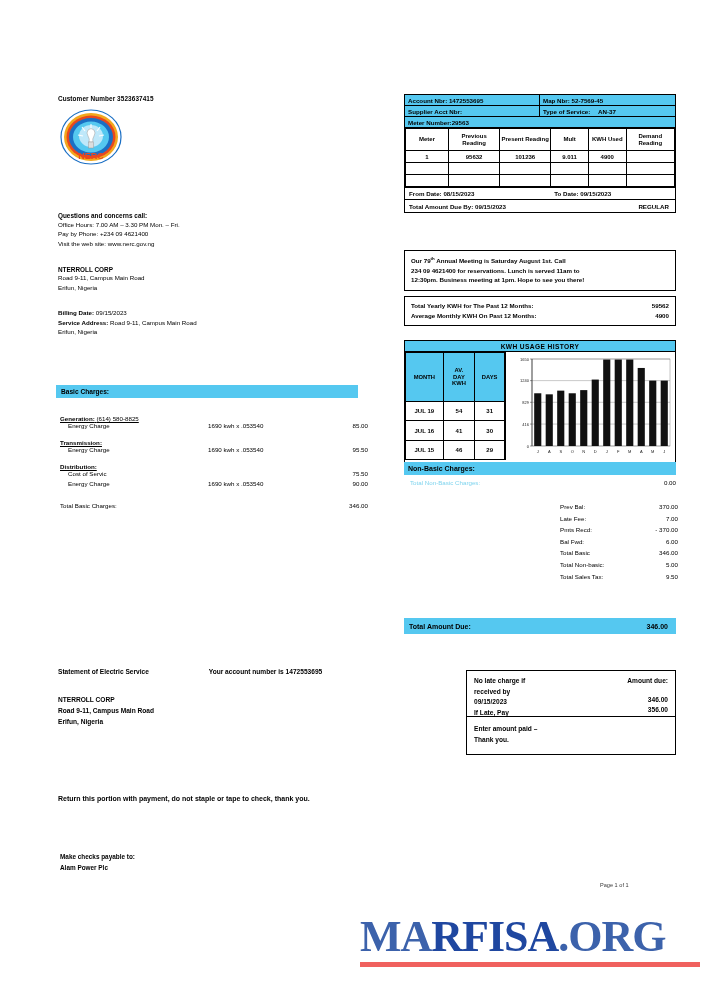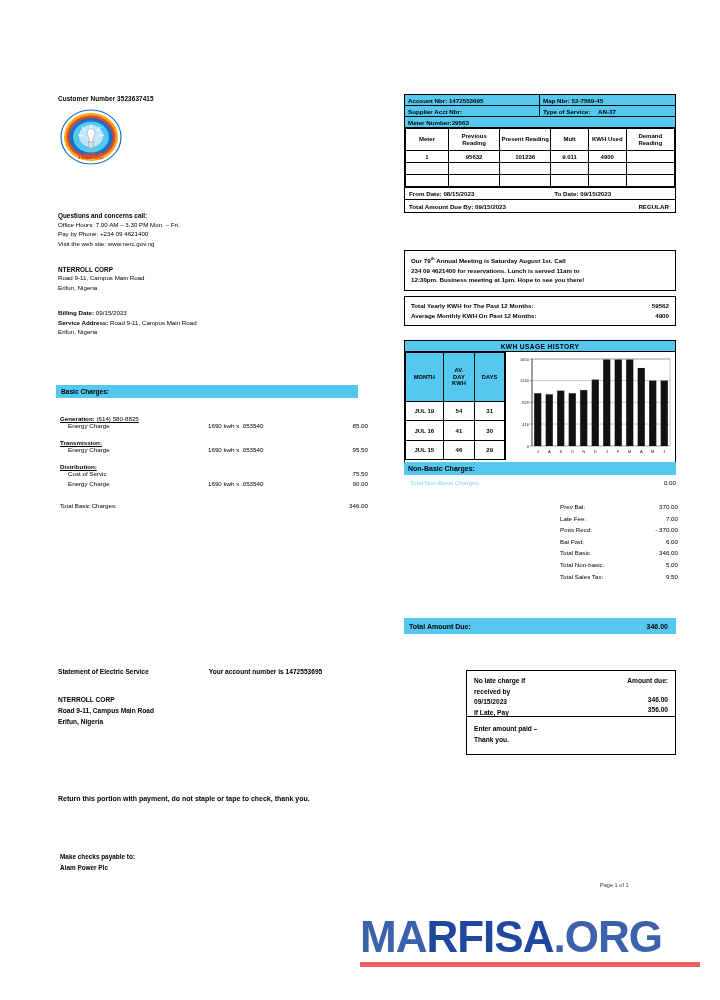--- a/index.html
+++ b/index.html
@@ -116,21 +116,21 @@
   
   #stub{left:466px;top:670px;width:210px;}
   #stub .top{padding:5px 7px 5px 7px;border-bottom:1px solid #000;position:relative;height:46px;box-sizing:border-box;}
   #stub .top .l{font-size:6.6px;font-weight:bold;line-height:1.62;}
   #stub .top .r{position:absolute;right:7px;top:5px;text-align:right;font-size:6.6px;font-weight:bold;line-height:1.62;}
   #stub .bot{padding:7px 7px 9px 7px;font-size:6.6px;font-weight:bold;line-height:1.62;}
 
   
   #wm{position:absolute;left:360px;top:915px;width:340px;}
   #wm .txt{font-size:44px;font-weight:bold;letter-spacing:-1px;line-height:1;
-      font-family:Liberation Sans, sans-serif;}
+      font-family:Liberation Serif, serif;}
   #wm .u{height:5px;background:#f0615e;margin-top:3px;width:340px;}
 </style>
 </head>
 <body>
 
 <div class="page">
 
   <div id="cust-num">Customer Number 3523637415</div>
 
   <div id="logo">

